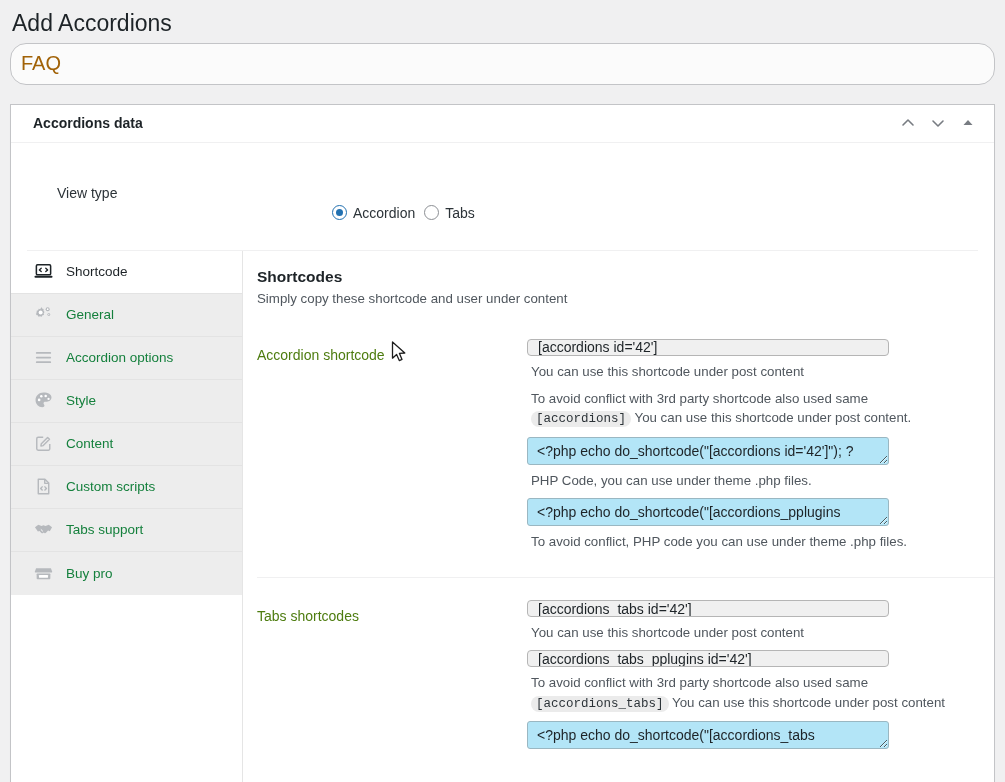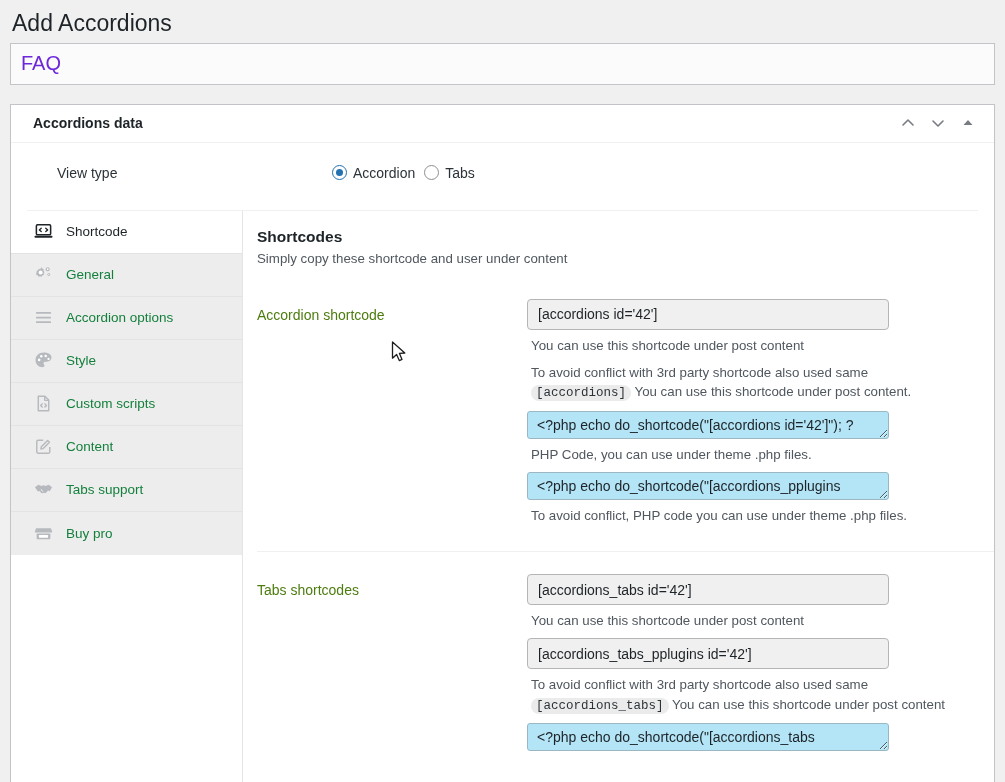--- a/index.html
+++ b/index.html
@@ -22,24 +22,24 @@
     margin: 0;
   }
 
   
   .title-wrap { padding: 0 10px; }
   .title-input {
     width: 100%;
     height: 42px;
     font-size: 20px;
     font-family: "Liberation Sans", sans-serif;
-    color: #6d28d9;
+    color: #a16207;
     background: #fbfbfb;
     border: 1px solid #c3c4c7;
-    border-radius: 0;
+    border-radius: 16px;
     padding: 3px 10px;
     outline: none;
     box-shadow: 0 0 0 transparent;
   }
 
   
   .panel {
     margin: 19px 10px 0 10px;
     background: #fff;
     border: 1px solid #c3c4c7;
@@ -80,21 +80,21 @@
     padding: 22px 0 29px 30px;
     border-bottom: 1px solid #f0f0f1;
     margin: 0 16px 0 16px;
   }
   .viewtype-label {
     width: 275px;
     font-size: 14px;
     color: #2c3338;
   }
   .radio-group { display: flex; align-items: center; gap: 9px; }
-  .radio-item { display: flex; align-items: center; gap: 6px; cursor: pointer; }
+  .radio-item { display: flex; align-items: center; gap: 6px; cursor: pointer; margin-top: 40px; }
   .radio-dot {
     width: 15px; height: 15px;
     border-radius: 50%;
     border: 1px solid #8c8f94;
     background: #fff;
     display: inline-block;
     position: relative;
     flex: 0 0 auto;
   }
   .radio-dot.checked { border-color: #2271b1; }
@@ -174,21 +174,21 @@
     width: 270px;
     flex: 0 0 270px;
     font-size: 14px;
     color: #4d7c0f;
     padding-top: 8px;
   }
   .field-ctrls { flex: 1 1 auto; min-width: 0; }
 
   .sc-input {
     width: 362px;
-    height: 31px;
+    height: 17px;
     background: #f0f0f0;
     border: 1px solid #b5b5b5;
     border-radius: 4px;
     font-size: 14px;
     font-family: "Liberation Sans", sans-serif;
     color: #1d2327;
     padding: 0 10px;
     outline: none;
     display: block;
   }
@@ -325,37 +325,37 @@
               <circle cx="7.7" cy="5.6" r="1.3" fill="#fff"></circle>
               <circle cx="12.3" cy="5.2" r="1.3" fill="#fff"></circle>
               <circle cx="15.3" cy="8.3" r="1.2" fill="#fff"></circle>
             </svg>
         </span>
         <span>Style</span>
       </div>
 
       <div class="vtab">
         <span class="vtab-icon">
+          <svg width="19" height="19" viewBox="0 0 20 20" fill="none" stroke="currentColor" stroke-width="1.5">
+              <path d="M16.6 10.4v5.2a1.5 1.5 0 0 1-1.5 1.5H4.4a1.5 1.5 0 0 1-1.5-1.5V4.9a1.5 1.5 0 0 1 1.5-1.5h5.3"></path>
+              <path d="M7.3 12.6l.4-2.4 6.6-6.6 2 2-6.6 6.6z" stroke-linejoin="round"></path>
+            </svg>
+        </span>
+        <span>Content</span>
+      </div>
+
+      <div class="vtab">
+        <span class="vtab-icon">
           <svg width="19" height="19" viewBox="0 0 20 20" fill="none" stroke="currentColor" stroke-width="1.5" stroke-linejoin="round">
               <path d="M4.5 2.4h7l4 4v11.2h-11z"></path>
               <path d="M11.3 2.5v4.2h4.1"></path>
               <path d="M8.6 10.4 7 12.1l1.6 1.7M11.5 10.4l1.6 1.7-1.6 1.7" stroke-linecap="round"></path>
             </svg>
         </span>
         <span>Custom scripts</span>
-      </div>
-
-      <div class="vtab">
-        <span class="vtab-icon">
-          <svg width="19" height="19" viewBox="0 0 20 20" fill="none" stroke="currentColor" stroke-width="1.5">
-              <path d="M16.6 10.4v5.2a1.5 1.5 0 0 1-1.5 1.5H4.4a1.5 1.5 0 0 1-1.5-1.5V4.9a1.5 1.5 0 0 1 1.5-1.5h5.3"></path>
-              <path d="M7.3 12.6l.4-2.4 6.6-6.6 2 2-6.6 6.6z" stroke-linejoin="round"></path>
-            </svg>
-        </span>
-        <span>Content</span>
       </div>
 
       <div class="vtab">
         <span class="vtab-icon">
           <svg width="19" height="19" viewBox="0 0 20 20" fill="currentColor">
               <path d="M1 7.6 4.6 5l3.3 1.2 2-.6 2.3.7 3.3-1.3L19 7.7l-2.4 4.1-1.8-.7-2.2 2.4c-.5.5-1.2.5-1.7.1l-.6-.5-.7.6c-.5.5-1.3.4-1.8-.1l-2-2.1-1.7.7z"></path>
               <path d="M7.2 9.9l2.1 2" stroke="#fff" stroke-width="1" fill="none"></path>
             </svg>
         </span>
         <span>Tabs support</span>

